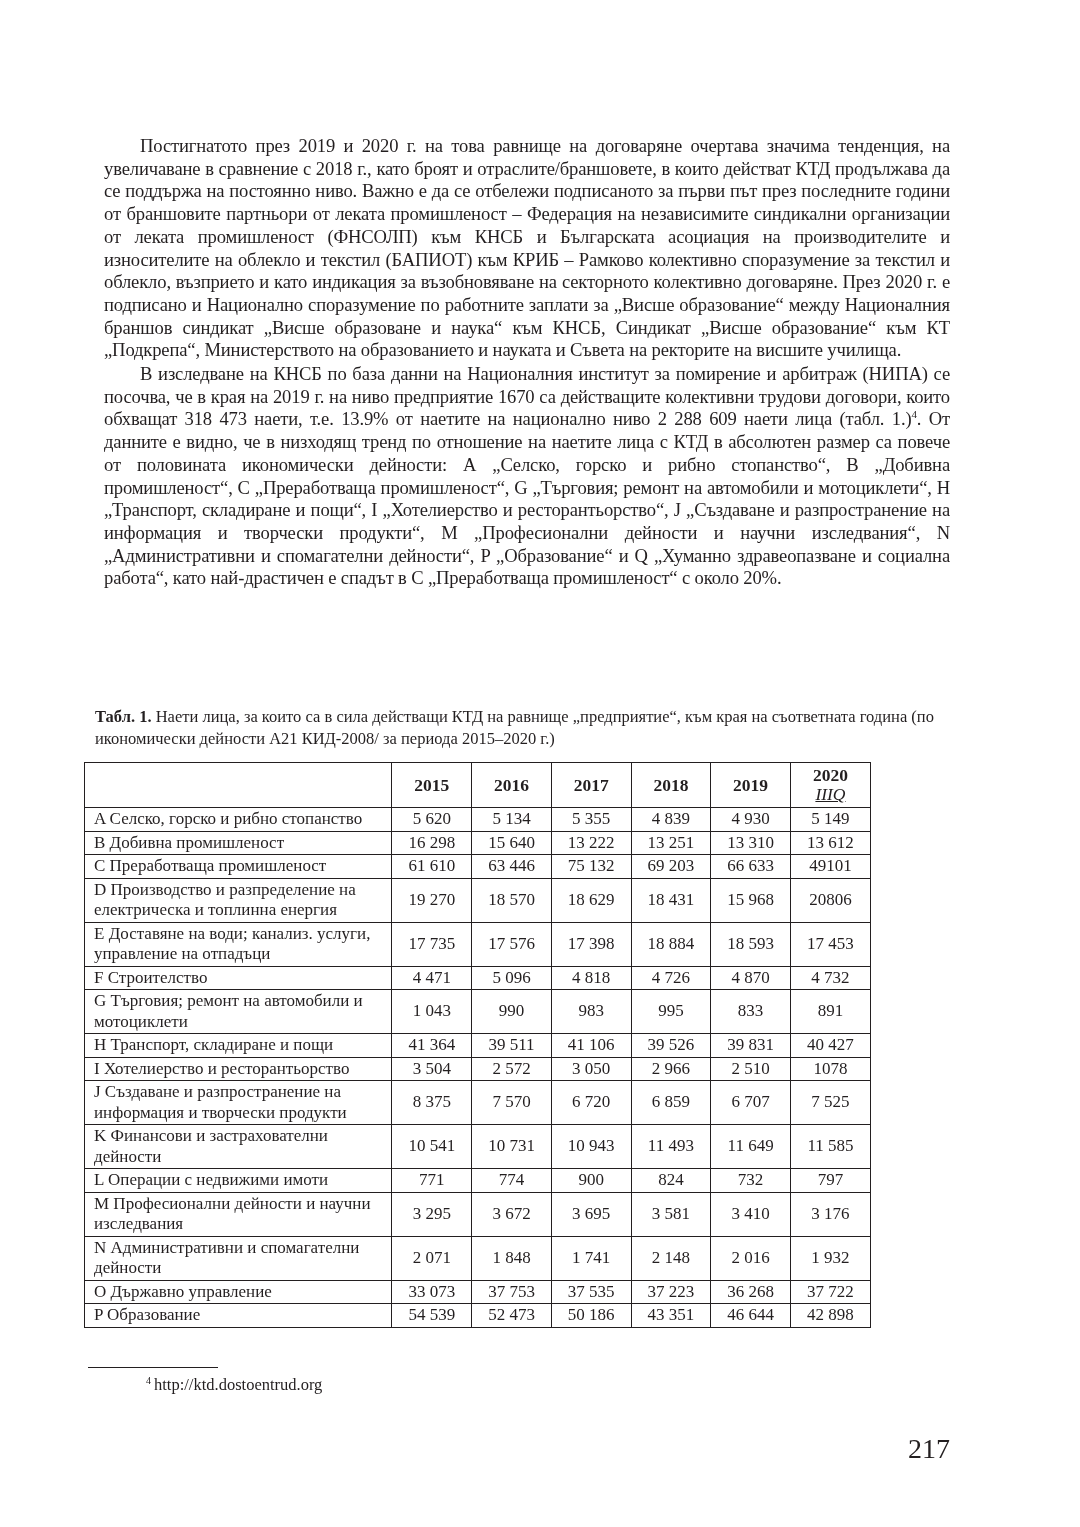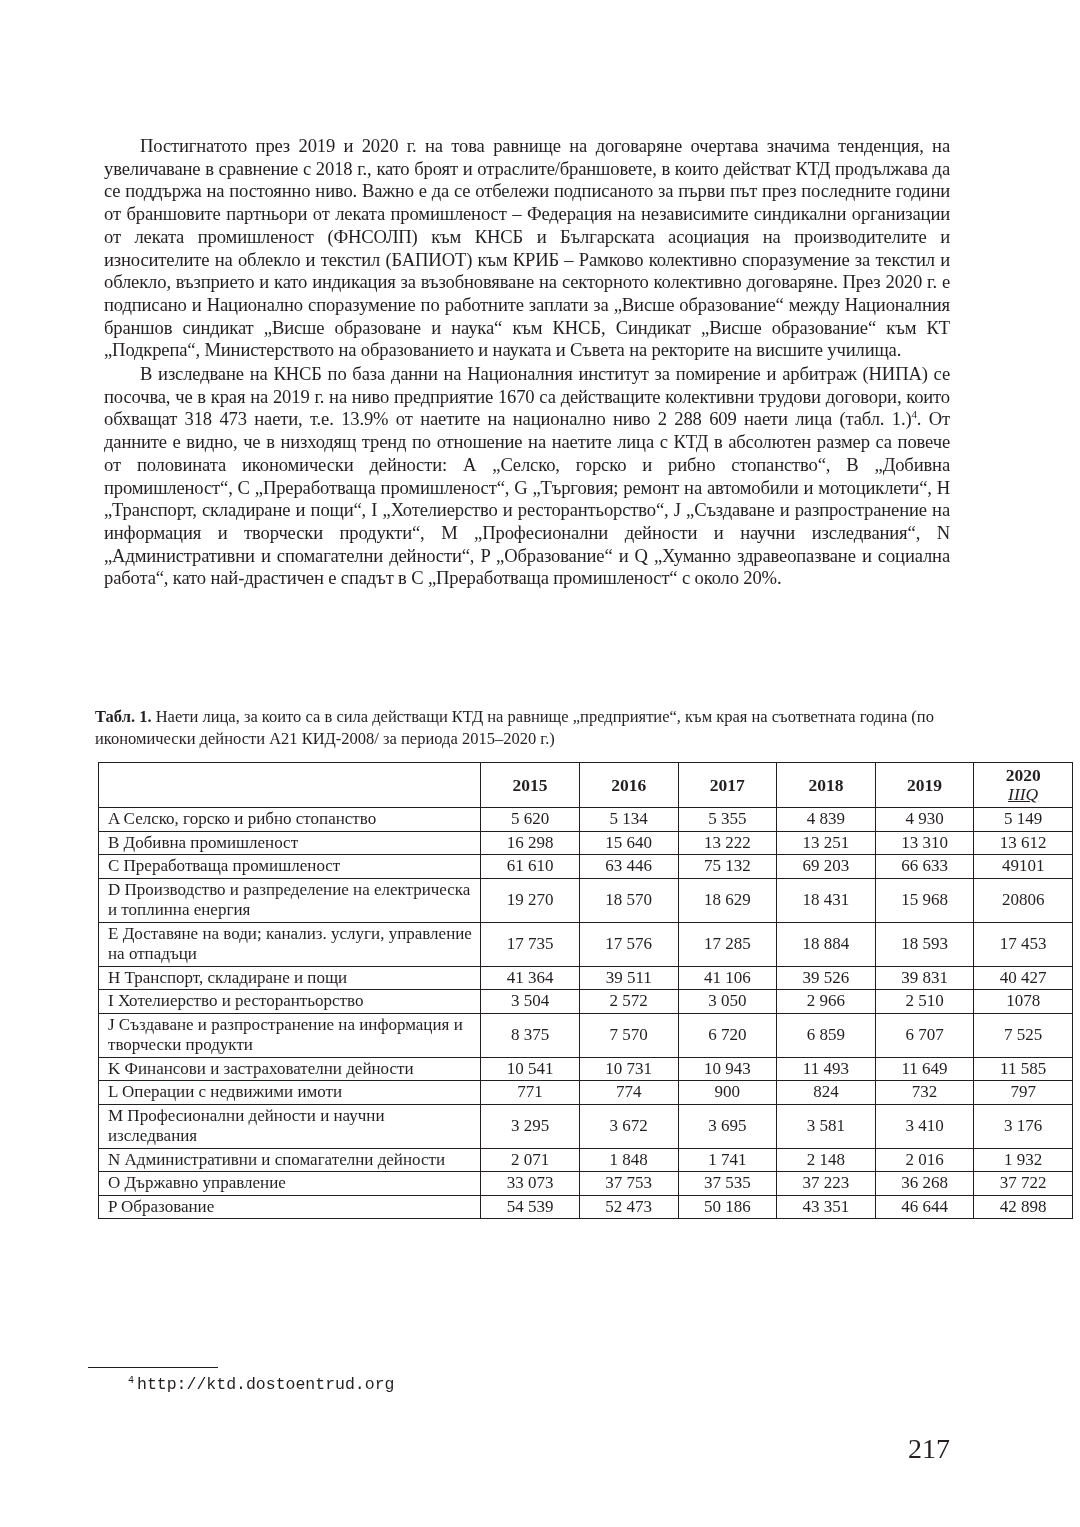--- a/index.html
+++ b/index.html
@@ -13,36 +13,36 @@
     letter-spacing: -0.15px;
   }
   .body-text p { margin: 1px; text-indent: 36px; }
   .body-text sup { font-size: 11px; vertical-align: 7px; line-height: 0; }
   .caption {
     position: absolute; left: 95px; top: 706px; width: 860px;
     font-size: 16.5px; line-height: 22px; text-align: left;
   }
   .caption b { font-weight: bold; }
   table.data {
-    position: absolute; left: 98px; top: 762px; width: 975px;
+    position: absolute; left: 84px; top: 762px; width: 787px;
     border-collapse: collapse; font-size: 17px; line-height: 20.5px; padding-left: 48px;
   }
   table.data th, table.data td {
     border: 1.4px solid #231f20; padding: 1px 6px;
   }
   table.data th { font-weight: bold; text-align: center; height: 42px; font-size: 17.5px; line-height: 19px; }
   table.data th .sub { font-weight: normal; font-style: italic; display: block; text-decoration: underline; }
   table.data td.label { text-align: left; width: 298px; padding-left: 9px; margin-left: 27px; }
   table.data td.num { text-align: center; width: 68px; }
   .fn-rule {
     position: absolute; left: 88px; top: 1367px; width: 130px; height: 0;
     border-top: 1.2px solid #231f20;
   }
   .footnote {
-    position: absolute; left: 128px; top: 1375px; font-size: 16.5px; line-height: 20px; font-family: Liberation Mono, monospace;
+    position: absolute; left: 146px; top: 1375px; font-size: 16.5px; line-height: 20px;
   }
   .footnote sup { font-size: 10px; vertical-align: 6px; line-height: 0; margin-right: 3px; }
   .page-number {
     position: absolute; right: 130px; top: 1437px; font-size: 28px; line-height: 24px;
   }
 </style>
 </head>
 <body>
 
 <div class="body-text">
@@ -100,24 +100,42 @@
         <td class="num">18 570</td>
         <td class="num">18 629</td>
         <td class="num">18 431</td>
         <td class="num">15 968</td>
         <td class="num">20806</td>
       </tr>
       <tr>
         <td class="label">E Доставяне на води; канализ. услуги, управление на отпадъци</td>
         <td class="num">17 735</td>
         <td class="num">17 576</td>
-        <td class="num">17 285</td>
+        <td class="num">17 398</td>
         <td class="num">18 884</td>
         <td class="num">18 593</td>
         <td class="num">17 453</td>
+      </tr>
+      <tr>
+        <td class="label">F Строителство</td>
+        <td class="num">4 471</td>
+        <td class="num">5 096</td>
+        <td class="num">4 818</td>
+        <td class="num">4 726</td>
+        <td class="num">4 870</td>
+        <td class="num">4 732</td>
+      </tr>
+      <tr>
+        <td class="label">G Търговия; ремонт на автомобили и мотоциклети</td>
+        <td class="num">1 043</td>
+        <td class="num">990</td>
+        <td class="num">983</td>
+        <td class="num">995</td>
+        <td class="num">833</td>
+        <td class="num">891</td>
       </tr>
       <tr>
         <td class="label">H Транспорт, складиране и пощи</td>
         <td class="num">41 364</td>
         <td class="num">39 511</td>
         <td class="num">41 106</td>
         <td class="num">39 526</td>
         <td class="num">39 831</td>
         <td class="num">40 427</td>
       </tr>

